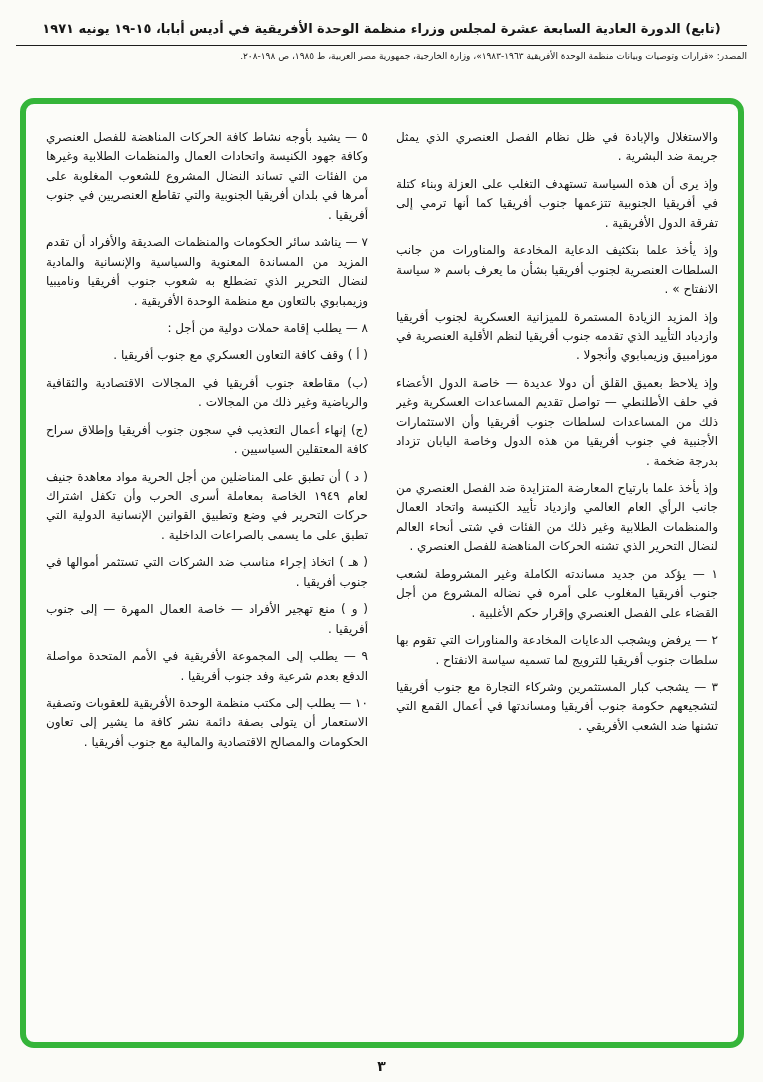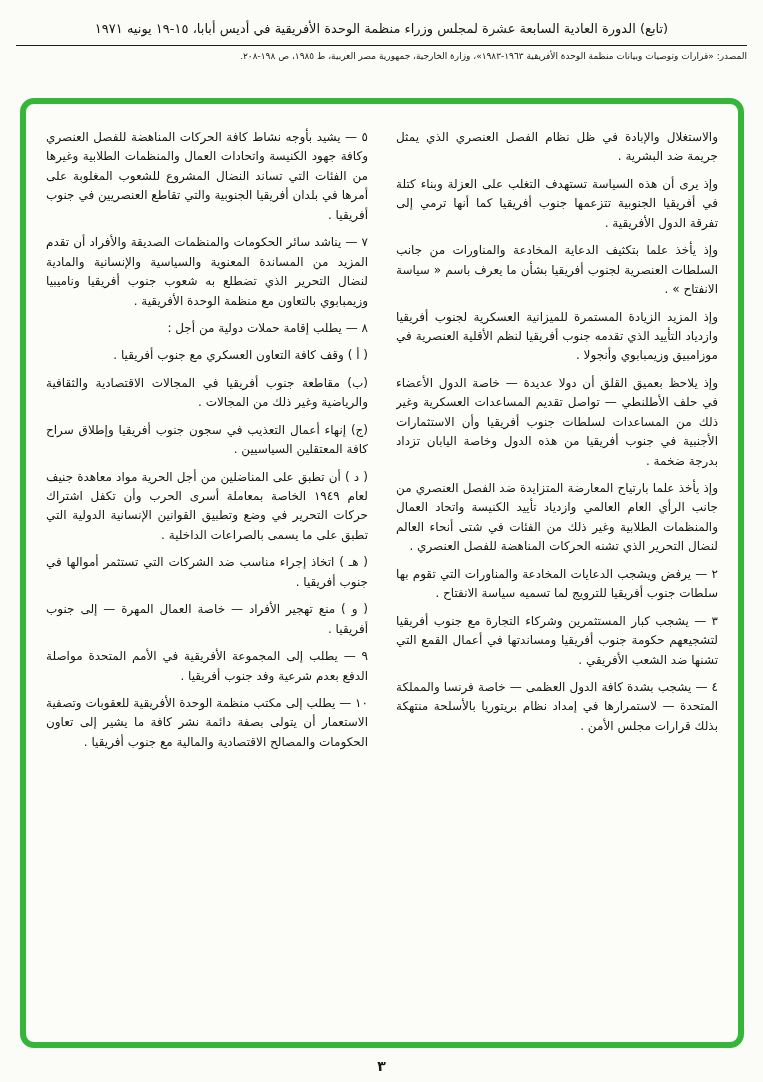--- a/index.html
+++ b/index.html
@@ -15,21 +15,21 @@
     color:#161616;
     overflow:hidden;
     box-sizing:border-box;
   }
   .header{
     direction:rtl;
     padding:20px 14px 0 14px;
   }
   .header-title{
     text-align:center;
-    font-weight:normal;
+    font-weight:bold;
     font-size:13px;
     line-height:1.35;
   }
   .header-rule{
     border:0;
     border-top:1.5px solid #1d1d1d;
     margin:7px 2px 5px 2px;
   }
   .source-line{
     direction:rtl;
@@ -97,26 +97,26 @@
           <p>وإذ يرى أن هذه السياسة تستهدف التغلب على العزلة وبناء كتلة في أفريقيا الجنوبية تتزعمها جنوب أفريقيا كما أنها ترمي إلى تفرقة الدول الأفريقية .</p>
 
           <p>وإذ يأخذ علما بتكثيف الدعاية المخادعة والمناورات من جانب السلطات العنصرية لجنوب أفريقيا بشأن ما يعرف باسم « سياسة الانفتاح » .</p>
 
           <p>وإذ المزيد الزيادة المستمرة للميزانية العسكرية لجنوب أفريقيا وازدياد التأييد الذي تقدمه جنوب أفريقيا لنظم الأقلية العنصرية في موزامبيق وزيمبابوي وأنجولا .</p>
 
           <p>وإذ يلاحظ بعميق القلق أن دولا عديدة — خاصة الدول الأعضاء في حلف الأطلنطي — تواصل تقديم المساعدات العسكرية وغير ذلك من المساعدات لسلطات جنوب أفريقيا وأن الاستثمارات الأجنبية في جنوب أفريقيا من هذه الدول وخاصة اليابان تزداد بدرجة ضخمة .</p>
 
           <p>وإذ يأخذ علما بارتياح المعارضة المتزايدة ضد الفصل العنصري من جانب الرأي العام العالمي وازدياد تأييد الكنيسة واتحاد العمال والمنظمات الطلابية وغير ذلك من الفئات في شتى أنحاء العالم لنضال التحرير الذي تشنه الحركات المناهضة للفصل العنصري .</p>
 
+          <p>١ — يؤكد من جديد مساندته الكاملة وغير المشروطة لشعب جنوب أفريقيا المغلوب على أمره في نضاله المشروع من أجل القضاء على الفصل العنصري وإقرار حكم الأغلبية .</p>
 
           <p>٢ — يرفض ويشجب الدعايات المخادعة والمناورات التي تقوم بها سلطات جنوب أفريقيا للترويج لما تسميه سياسة الانفتاح .</p>
 
           <p>٣ — يشجب كبار المستثمرين وشركاء التجارة مع جنوب أفريقيا لتشجيعهم حكومة جنوب أفريقيا ومساندتها في أعمال القمع التي تشنها ضد الشعب الأفريقي .</p>
 
-          <p>٤ — يشجب بشدة كافة الدول العظمى — خاصة فرنسا والمملكة المتحدة — لاستمرارها في إمداد نظام بريتوريا بالأسلحة منتهكة بذلك قرارات مجلس الأمن .</p>
         </div>
       <div class="col">
 
           <p>٥ — يشيد بأوجه نشاط كافة الحركات المناهضة للفصل العنصري وكافة جهود الكنيسة واتحادات العمال والمنظمات الطلابية وغيرها من الفئات التي تساند النضال المشروع للشعوب المغلوبة على أمرها في بلدان أفريقيا الجنوبية والتي تقاطع العنصريين في جنوب أفريقيا .</p>
 
 
           <p>٧ — يناشد سائر الحكومات والمنظمات الصديقة والأفراد أن تقدم المزيد من المساندة المعنوية والسياسية والإنسانية والمادية لنضال التحرير الذي تضطلع به شعوب جنوب أفريقيا وناميبيا وزيمبابوي بالتعاون مع منظمة الوحدة الأفريقية .</p>
 
           <p>٨ — يطلب إقامة حملات دولية من أجل :</p>
 

